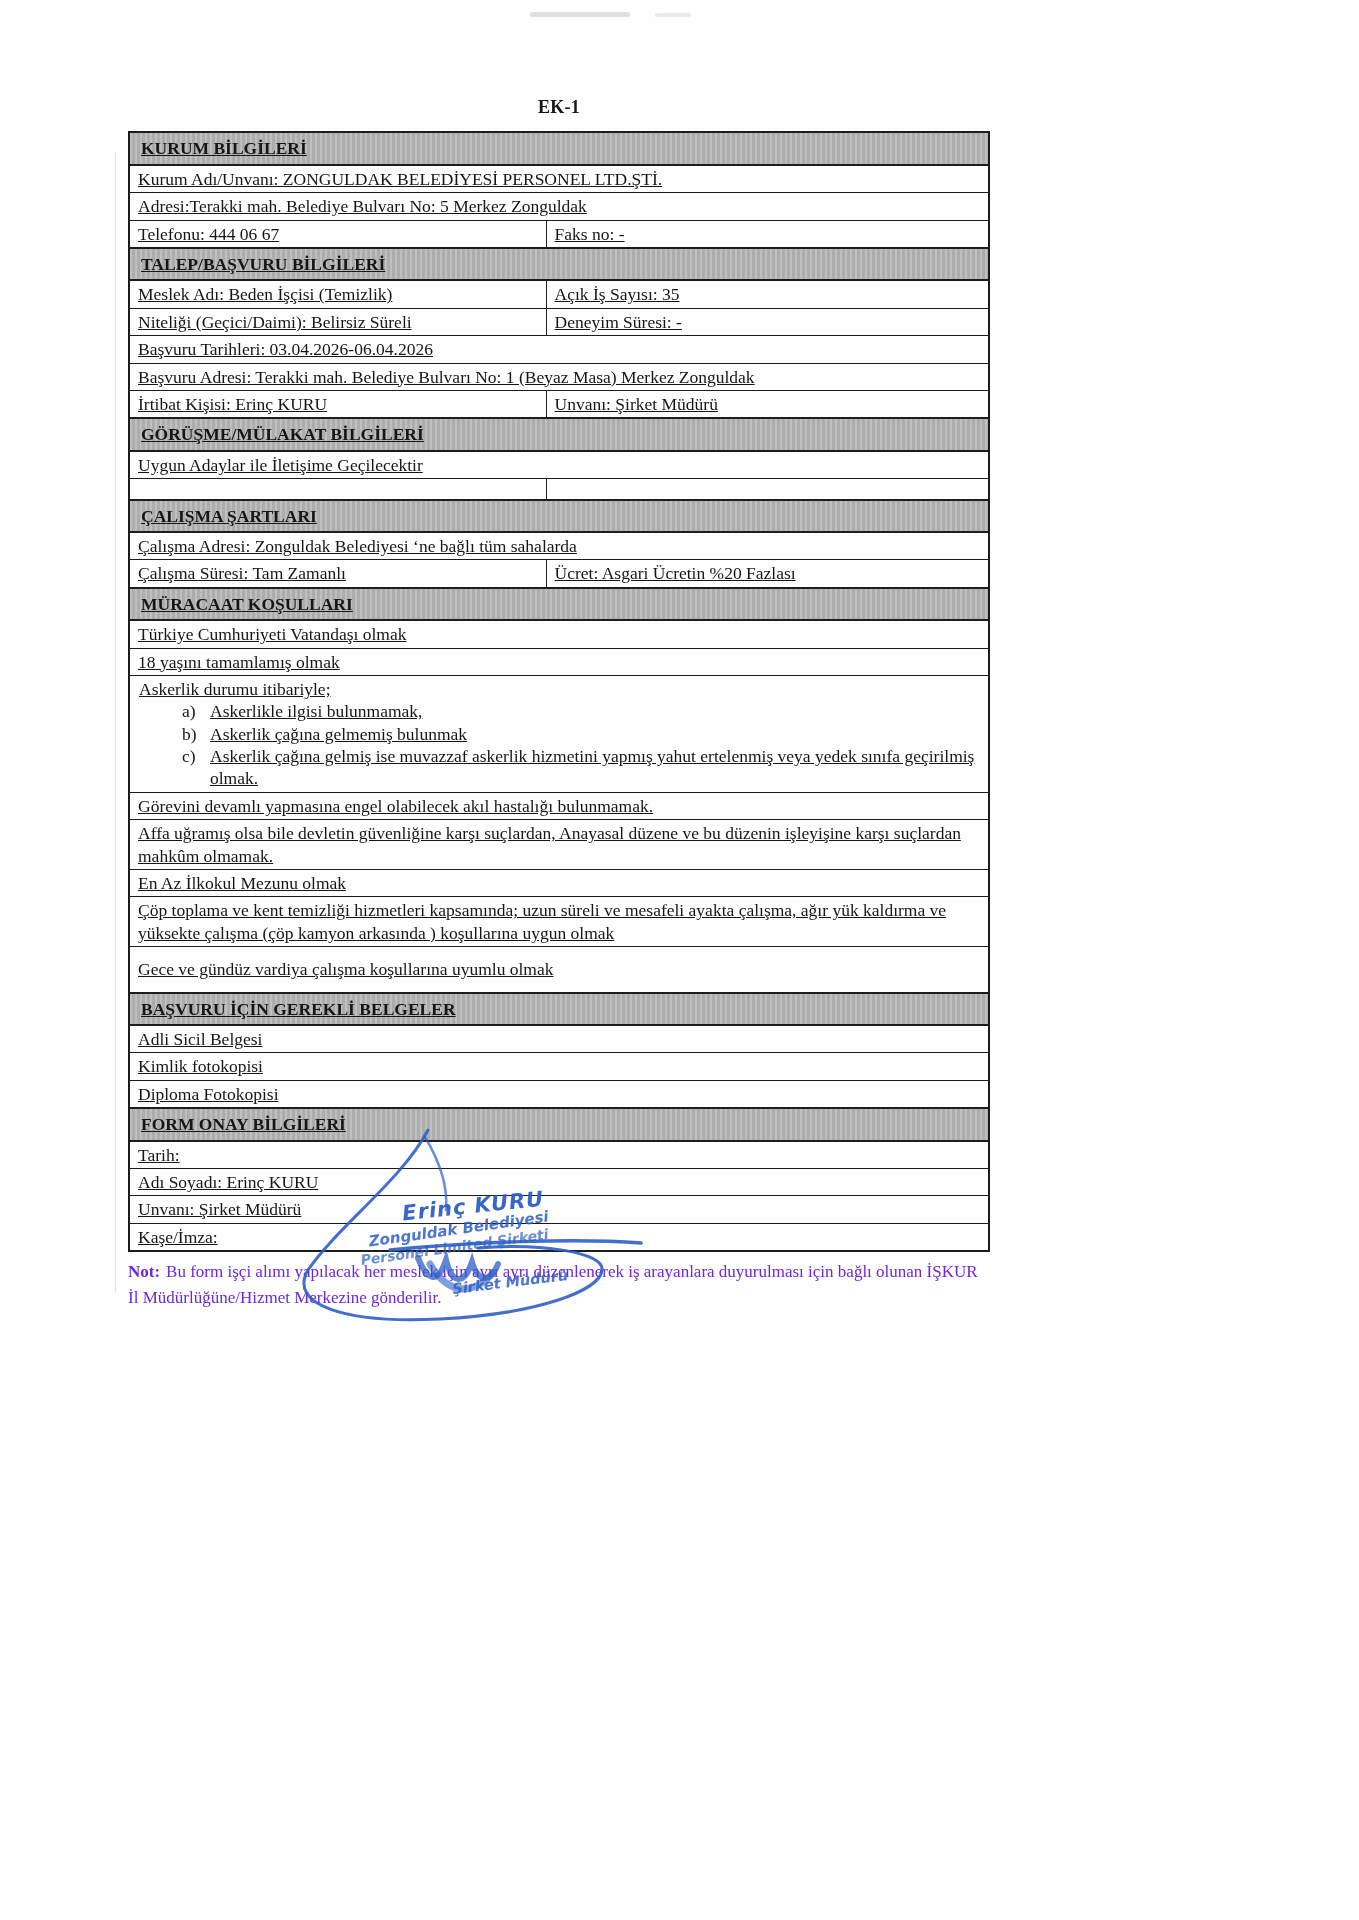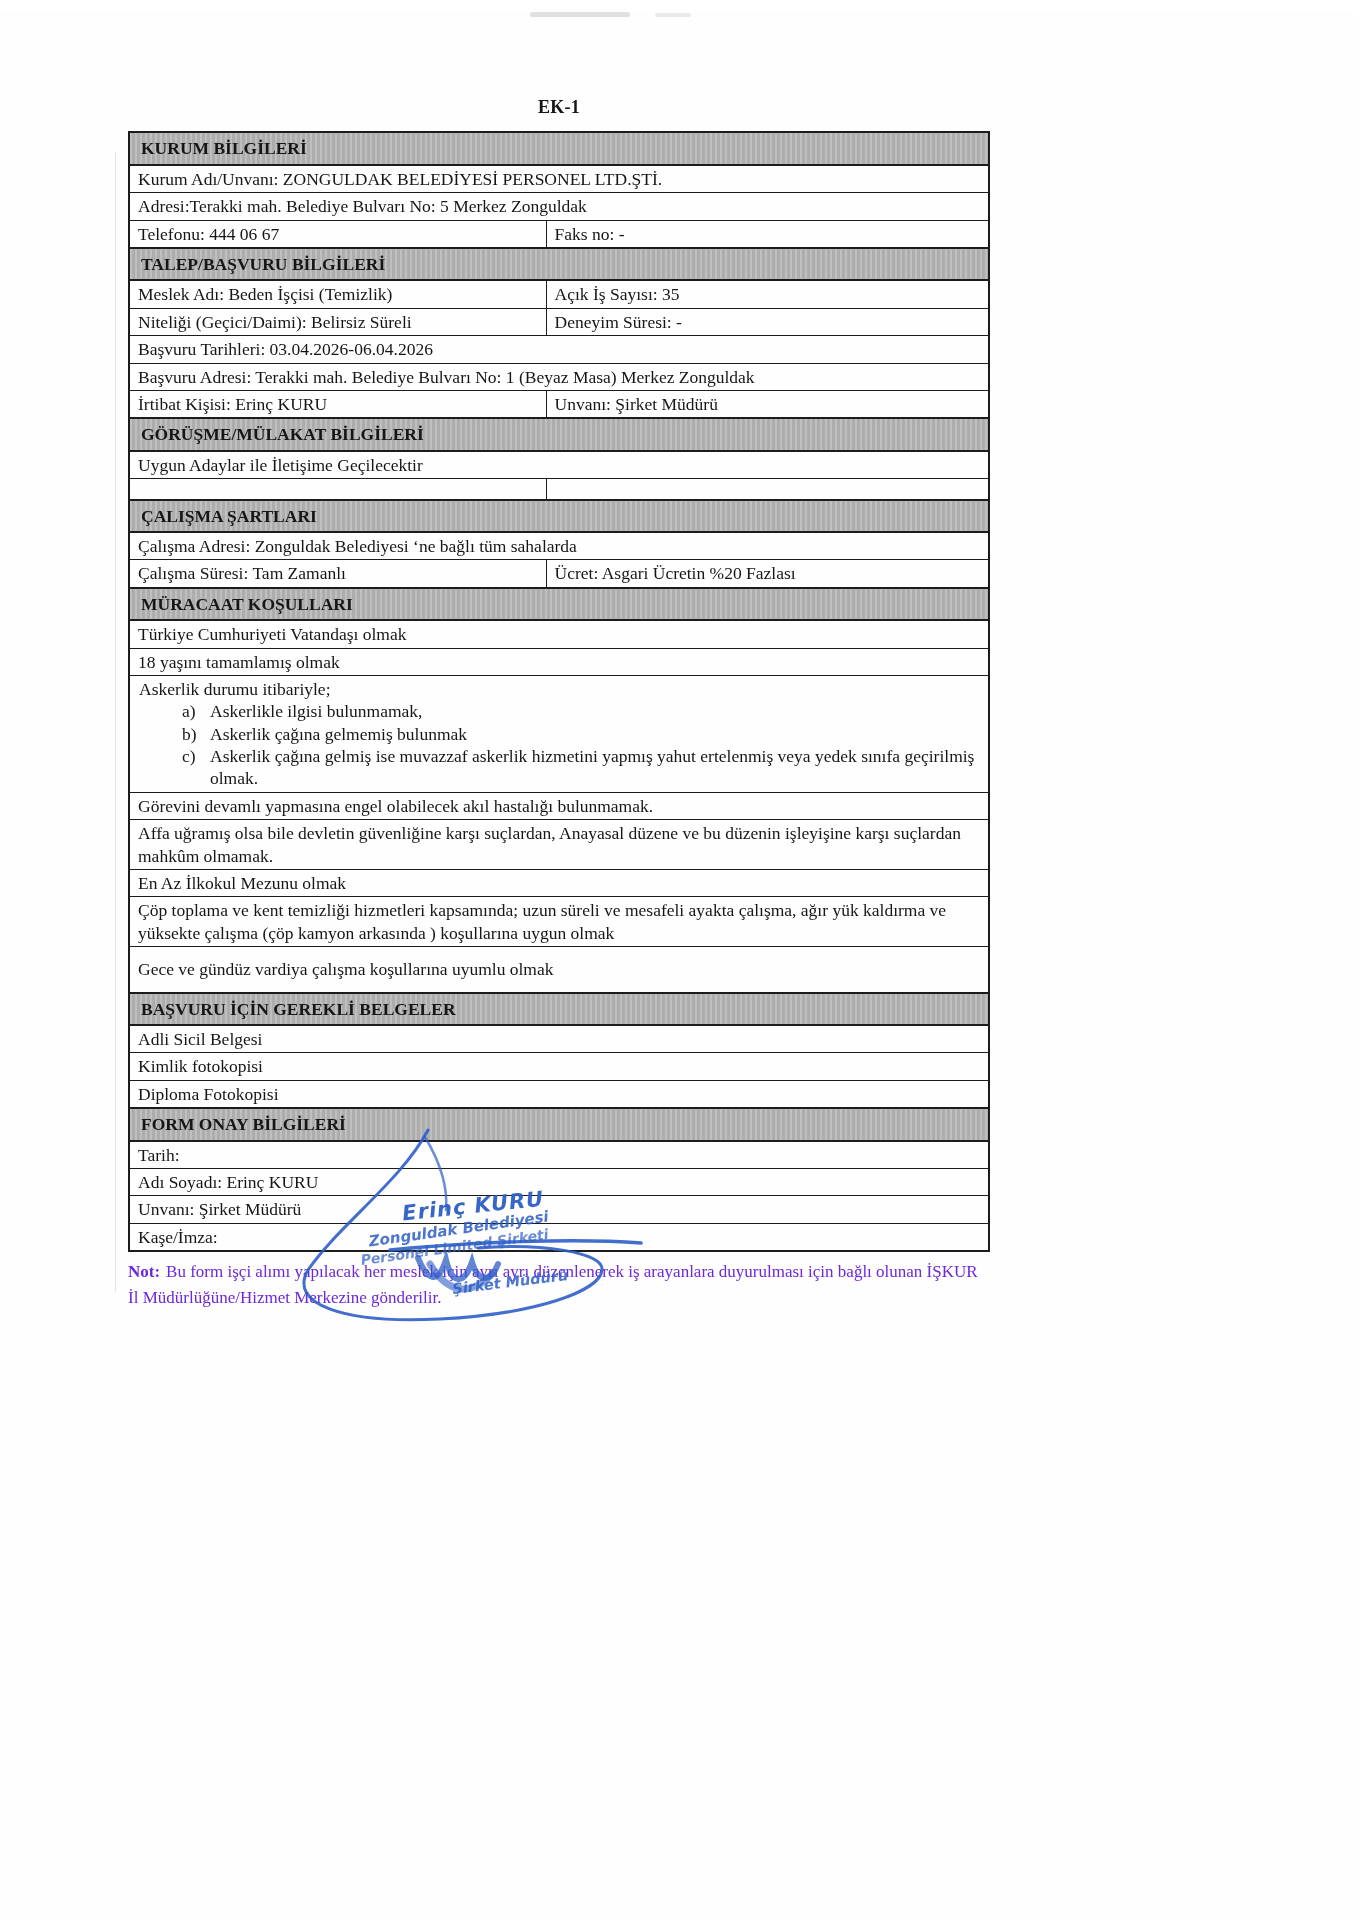--- a/index.html
+++ b/index.html
@@ -11,21 +11,21 @@
   
   .smudge { position:absolute; background:#c7c7c7; opacity:.55; border-radius:3px; }
   .s1 { top:0; left:530px; width:100px; height:5px; }
   .s2 { top:1px; left:655px; width:36px; height:4px; opacity:.35; }
   .edge-line { position:absolute; left:115px; top:140px; width:1px; height:1140px; background:#dcdcdc; opacity:.8; }
 
   .doc { position:absolute; left:128px; top:84px; width:862px; }
   .title-block { text-align:center; font-weight:bold; font-size:18px; line-height:1.3; margin-bottom:12px; letter-spacing:.2px; }
 
   table.form { width:100%; border-collapse:collapse; border:2px solid #1c1c1c; font-size:17.5px; line-height:1.28; }
-  table.form td { border:1px solid #1c1c1c; padding:2px 8px; vertical-align:middle; }
+  table.form td { border:1px solid #1c1c1c; padding:2px 8px; vertical-align:middle;text-decoration:underline; }
   col.c1 { width:48.5%; }
   tr.sec td {
     font-weight:bold; padding:4px 8px 4px 11px;
     border-top:2px solid #1c1c1c; border-bottom:2px solid #1c1c1c;
     background-color:#b5b5b5;
     background-image:repeating-linear-gradient(90deg, rgba(255,255,255,.14) 0 2px, rgba(0,0,0,.045) 2px 5px);
   }
   tr.thin td { height:21px; padding:0 8px; }
   tr.tall td { padding:11px 8px; }
   td.multi .line { padding-left:1px; }

